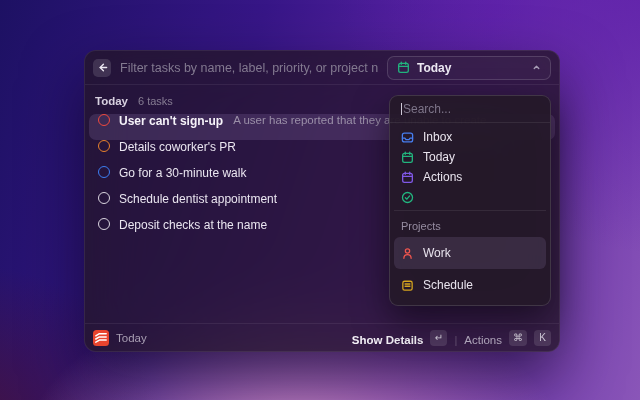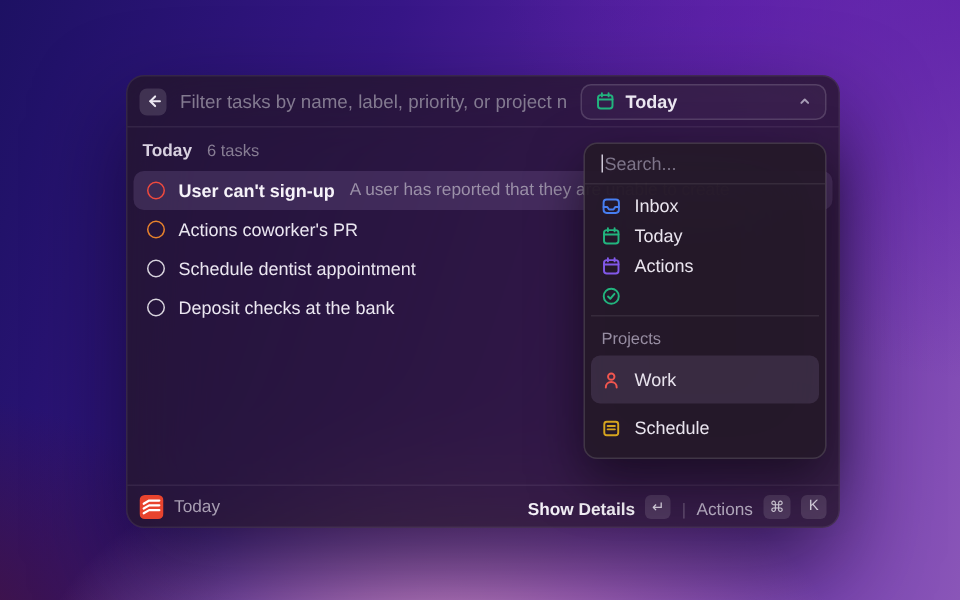--- a/index.html
+++ b/index.html
@@ -37,21 +37,21 @@
     border:1px solid rgba(255,255,255,0.15); background:rgba(255,255,255,0.03);
     display:flex; align-items:center; gap:7px; padding:0 9px; }
   .filter-btn .lbl { font-size:12px; font-weight:600; color:#ece8f2; }
   .filter-btn .chev { margin-left:auto; display:flex; }
 
   
   .list { flex:1; padding:6px 4px 0; position:relative; overflow:hidden; }
   .sec-head { display:flex; align-items:baseline; gap:10px; padding:4px 6px 7px; }
   .sec-title { font-size:11.5px; font-weight:700; color:#d8d1e0; }
   .sec-count { font-size:11px; color:#877d93; }
-  .task-row { height:26px; display:flex; align-items:center; padding:0 9px;
+  .task-row { height:26px; display:flex; padding:0 9px;
     border-radius:7px; white-space:nowrap; overflow:hidden; }
   .task-row.selected { background:rgba(200,170,235,0.15); }
   .circle { width:12px; height:12px; flex:none; border-radius:50%;
     border:1.5px solid #d9d5de; margin-right:9px; }
   .task-title { font-size:12px; font-weight:500; color:#eae6f0; }
   .task-row.selected .task-title { font-weight:700; color:#f6f3f9; }
   .task-desc { font-size:11.5px; color:#9b90a8; margin-left:10px; }
 
   
   .bottombar { height:28px; flex:none; margin-top:auto; display:flex; align-items:center;
@@ -127,29 +127,33 @@
         <span class="sec-count">6 tasks</span>
       </div>
 
       <div class="task-row selected">
         <span class="circle" style="border-color: rgb(239, 74, 62);"></span>
         <span class="task-title">User can't sign-up</span>
         <span class="task-desc">A user has reported that they are unable to create</span>
       </div>
       <div class="task-row">
         <span class="circle" style="border-color: rgb(232, 130, 44);"></span>
-        <span class="task-title">Actions coworker's PR</span>
+        <span class="task-title">Details coworker's PR</span>
+      </div>
+      <div class="task-row">
+        <span class="circle" style="border-color: rgb(61, 127, 242);"></span>
+        <span class="task-title">Go for a 30-minute walk</span>
       </div>
       <div class="task-row">
         <span class="circle" style="border-color: rgb(217, 213, 222);"></span>
         <span class="task-title">Schedule dentist appointment</span>
       </div>
       <div class="task-row">
         <span class="circle" style="border-color: rgb(217, 213, 222);"></span>
-        <span class="task-title">Deposit checks at the bank</span>
+        <span class="task-title">Deposit checks at the name</span>
       </div>
     </div>
 
     <div class="bottombar">
       <span class="logo icon">
         <svg width="16" height="16" viewBox="0 0 16 16">
             <rect width="16" height="16" rx="3.5" fill="#e8442e"></rect>
             <g stroke="#fff" stroke-width="1.5" stroke-linecap="round" stroke-linejoin="round" fill="none">
               <path d="M2.8 5.8 6.4 3.7H13.2"></path>
               <path d="M2.8 9 6.4 6.9H13.2"></path>

